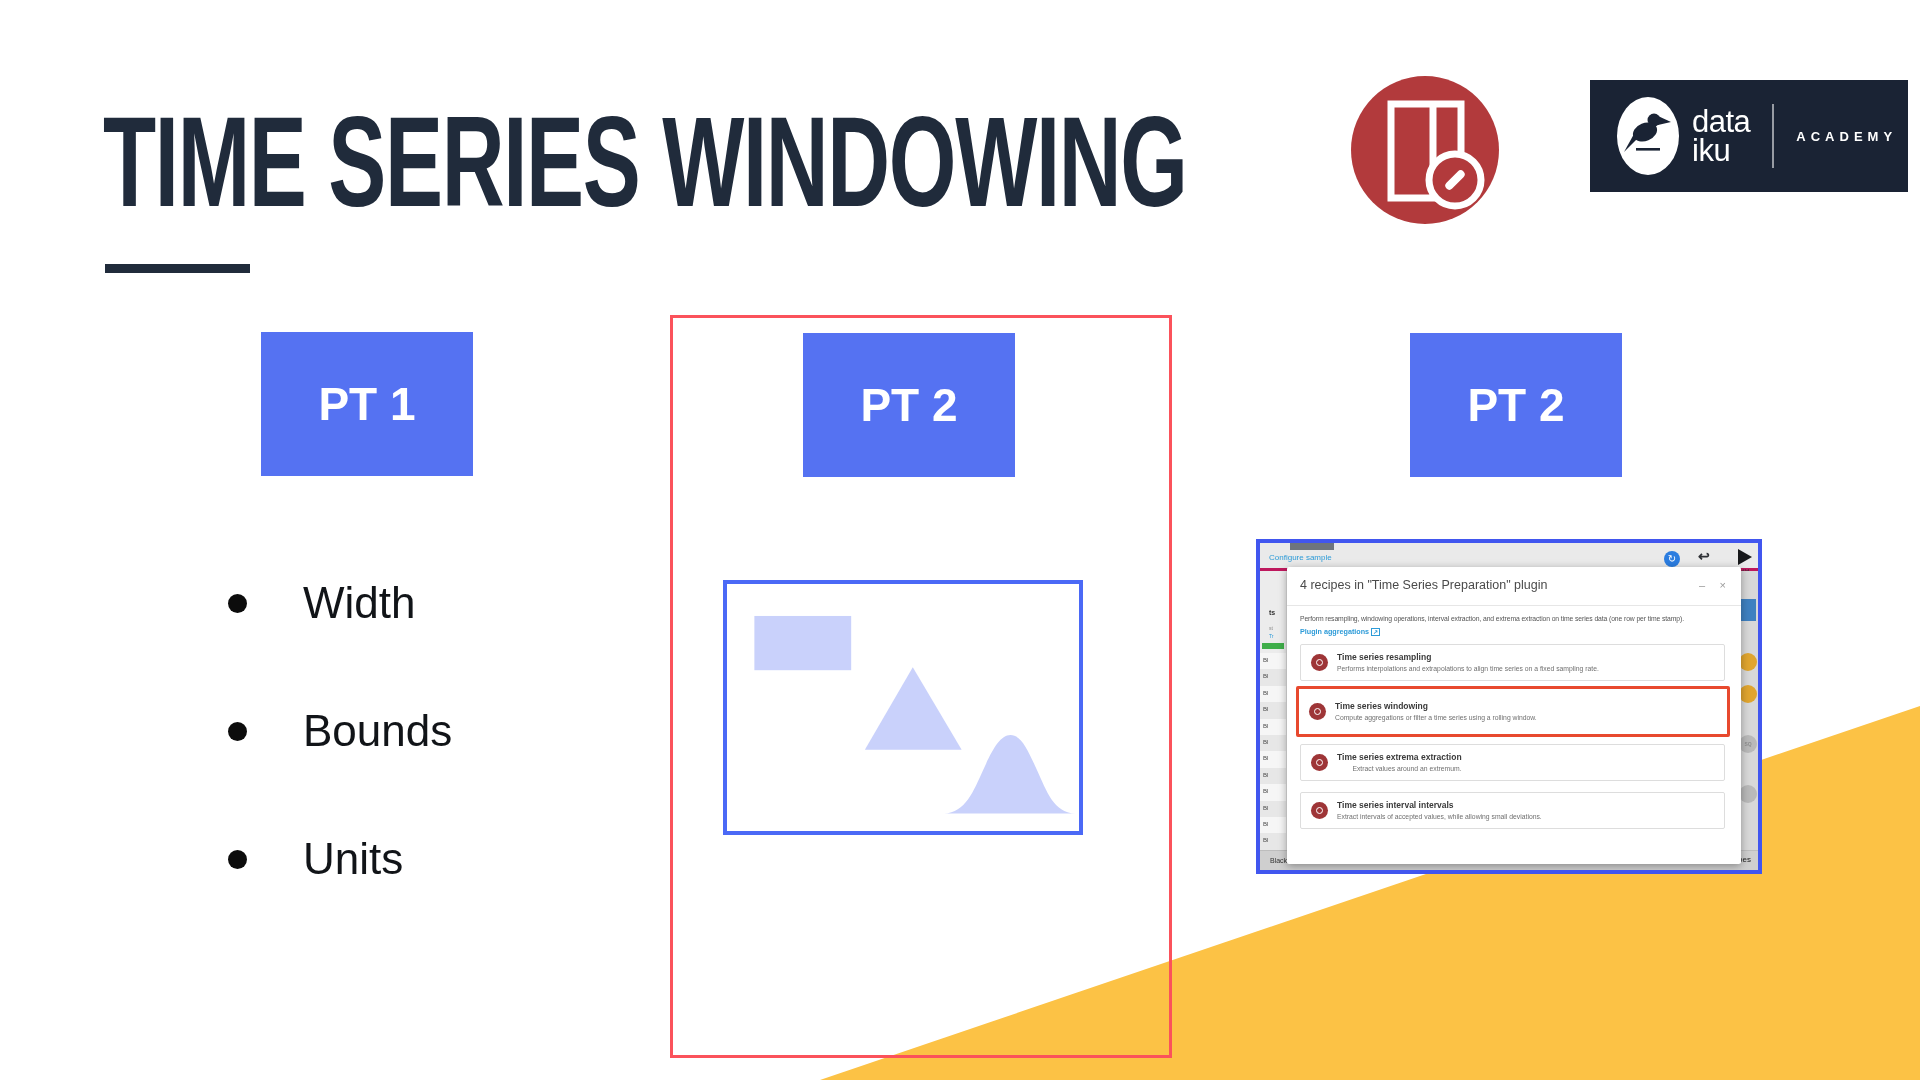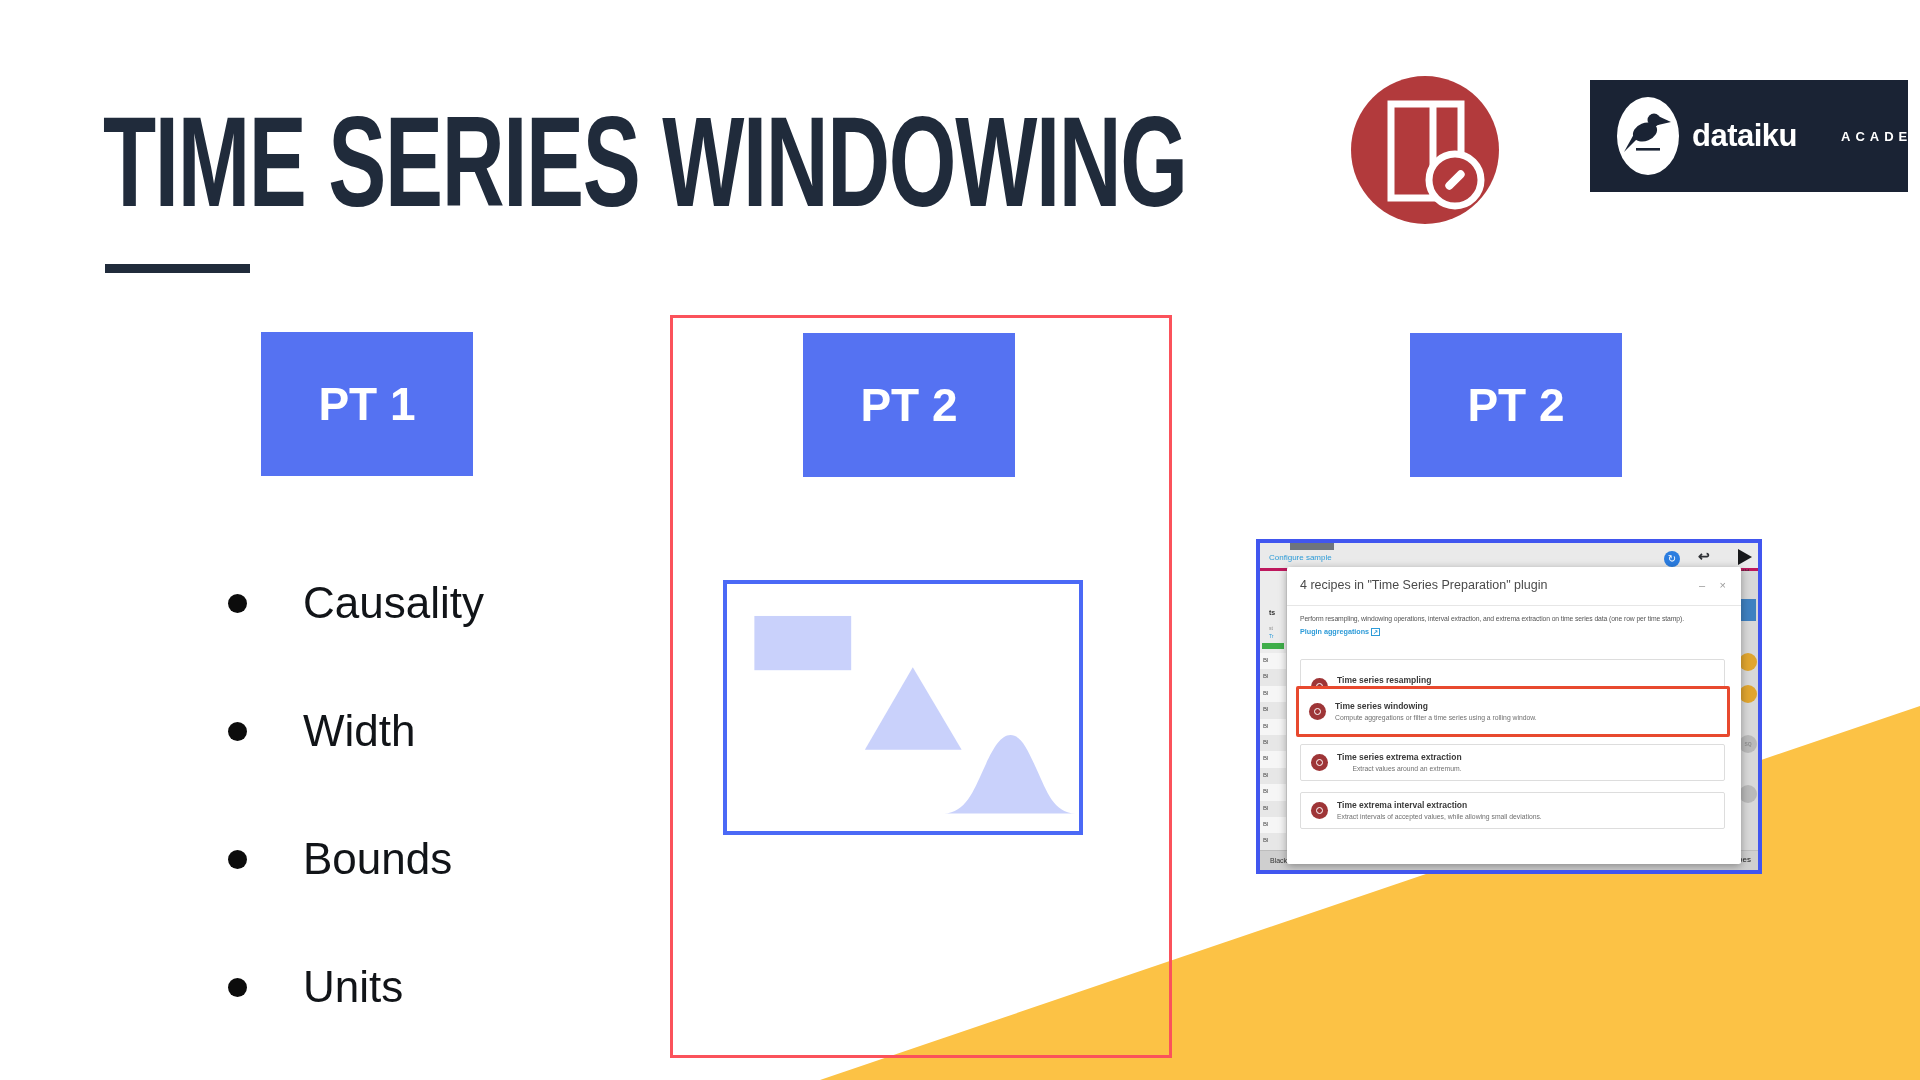--- a/index.html
+++ b/index.html
@@ -16,21 +16,21 @@
          transform:scaleX(0.68);transform-origin:left top;z-index:2;}
   .underline{position:absolute;left:105px;top:264px;width:145px;height:9px;background:#202B3B;z-index:2;}
 
   
   .hero{position:absolute;left:1351px;top:76px;width:148px;height:148px;z-index:2;}
 
   
   .logo{position:absolute;left:1590px;top:80px;width:318px;height:112px;background:#1A2334;
         display:flex;align-items:center;z-index:2;}
   .logo-oval{margin-left:26px;width:64px;height:80px;}
-  .logo-words{margin-left:12px;color:#fff;font-weight:bold;font-size:31px;line-height:0.95;letter-spacing:-0.5px;display:flex;flex-direction:row;}
+  .logo-words{margin-left:12px;color:#fff;font-weight:normal;font-size:31px;line-height:0.95;letter-spacing:-0.5px;display:flex;flex-direction:column;}
   .logo-div{width:2px;height:64px;background:rgba(255,255,255,.55);margin-left:22px;}
   .logo-academy{margin-left:22px;color:#fff;font-size:13px;font-weight:bold;letter-spacing:5px;}
 
   
   .badge{position:absolute;width:212px;height:144px;background:#5572F2;color:#fff;
          display:flex;align-items:center;justify-content:center;font-size:46px;font-weight:bold;z-index:3;}
   .b1{left:261px;top:332px;} .b2{left:803px;top:333px;} .b3{left:1410px;top:333px;}
 
   
   .bullets{position:absolute;left:228px;top:539px;margin:0;padding:0;list-style:none;z-index:2;}
@@ -86,21 +86,21 @@
   .dlg-title{position:absolute;left:13px;top:11px;font-size:12.5px;color:#4a4a4a;white-space:nowrap;}
   .dlg-min{position:absolute;right:36px;top:12px;font-size:11px;color:#9a9a9a;}
   .dlg-close{position:absolute;right:15px;top:12px;font-size:11px;color:#9a9a9a;}
   .dlg-hr{position:absolute;left:0;top:38px;width:454px;height:1px;background:#e6e6e6;}
   .dlg-desc{position:absolute;left:13px;top:48px;width:440px;font-size:6.8px;color:#555;white-space:nowrap;letter-spacing:-0.1px;}
   .dlg-link{position:absolute;left:13px;top:60px;font-size:7.2px;color:#2D9BD8;font-weight:bold;}
   .ext{font-size:6px;border:0.8px solid #2D9BD8;padding:0 1px;margin-left:2px;}
 
   .card{position:absolute;left:13px;right:16px;border:1px solid #ddd;border-radius:2px;background:#fff;
         display:flex;align-items:center;padding:0 10px;}
-  .c0{top:92px;height:37px;align-items:flex-end;} .c1{top:119px;height:51px;left:9px;right:11px;border:3px solid #E8492E;}
+  .c0{top:77px;height:37px;} .c1{top:119px;height:51px;left:9px;right:11px;border:3px solid #E8492E;}
   .c2{top:177px;height:37px;text-align:right;} .c3{top:225px;height:37px;}
   .ricon{width:17px;height:17px;border-radius:50%;background:#9E3537;display:flex;align-items:center;justify-content:center;
          margin-right:9px;flex:0 0 auto;}
   .ring{width:7px;height:7px;border:1.5px solid #fff;border-radius:50%;}
   .ct{font-size:8.5px;font-weight:bold;color:#3a3a3a;line-height:1.2;}
   .cd{font-size:6.8px;color:#707070;margin-top:2px;line-height:1.2;}
 </style>
 </head>
 <body>
 
@@ -142,24 +142,20 @@
     <span class="logo-academy">ACADEMY</span>
   </div>
 
   <div class="badge b1">PT 1</div>
   <div class="badge b2">PT 2</div>
   <div class="badge b3">PT 2</div>
 
   <ul class="bullets">
     <li>
       <span class="dot"></span>
-      <span>Causality</span>
-      </li>
-    <li>
-      <span class="dot"></span>
       <span>Width</span>
       </li>
     <li>
       <span class="dot"></span>
       <span>Bounds</span>
       </li>
     <li>
       <span class="dot"></span>
       <span>Units</span>
       </li>
@@ -265,21 +261,21 @@
         <span>
             <span class="ct" style="display:block">Time series extrema extraction</span>
         <span class="cd" style="display:block">Extract values around an extremum.</span>
           </span>
       </div>
       <div class="card c3">
         <span class="ricon">
             <span class="ring"></span>
           </span>
         <span>
-            <span class="ct" style="display:block">Time extrema interval extraction</span>
+            <span class="ct" style="display:block">Time series interval intervals</span>
         <span class="cd" style="display:block">Extract intervals of accepted values, while allowing small deviations.</span>
           </span>
       </div>
     </div>
 
   </div>
 
 </div>
 
 </body></html>

